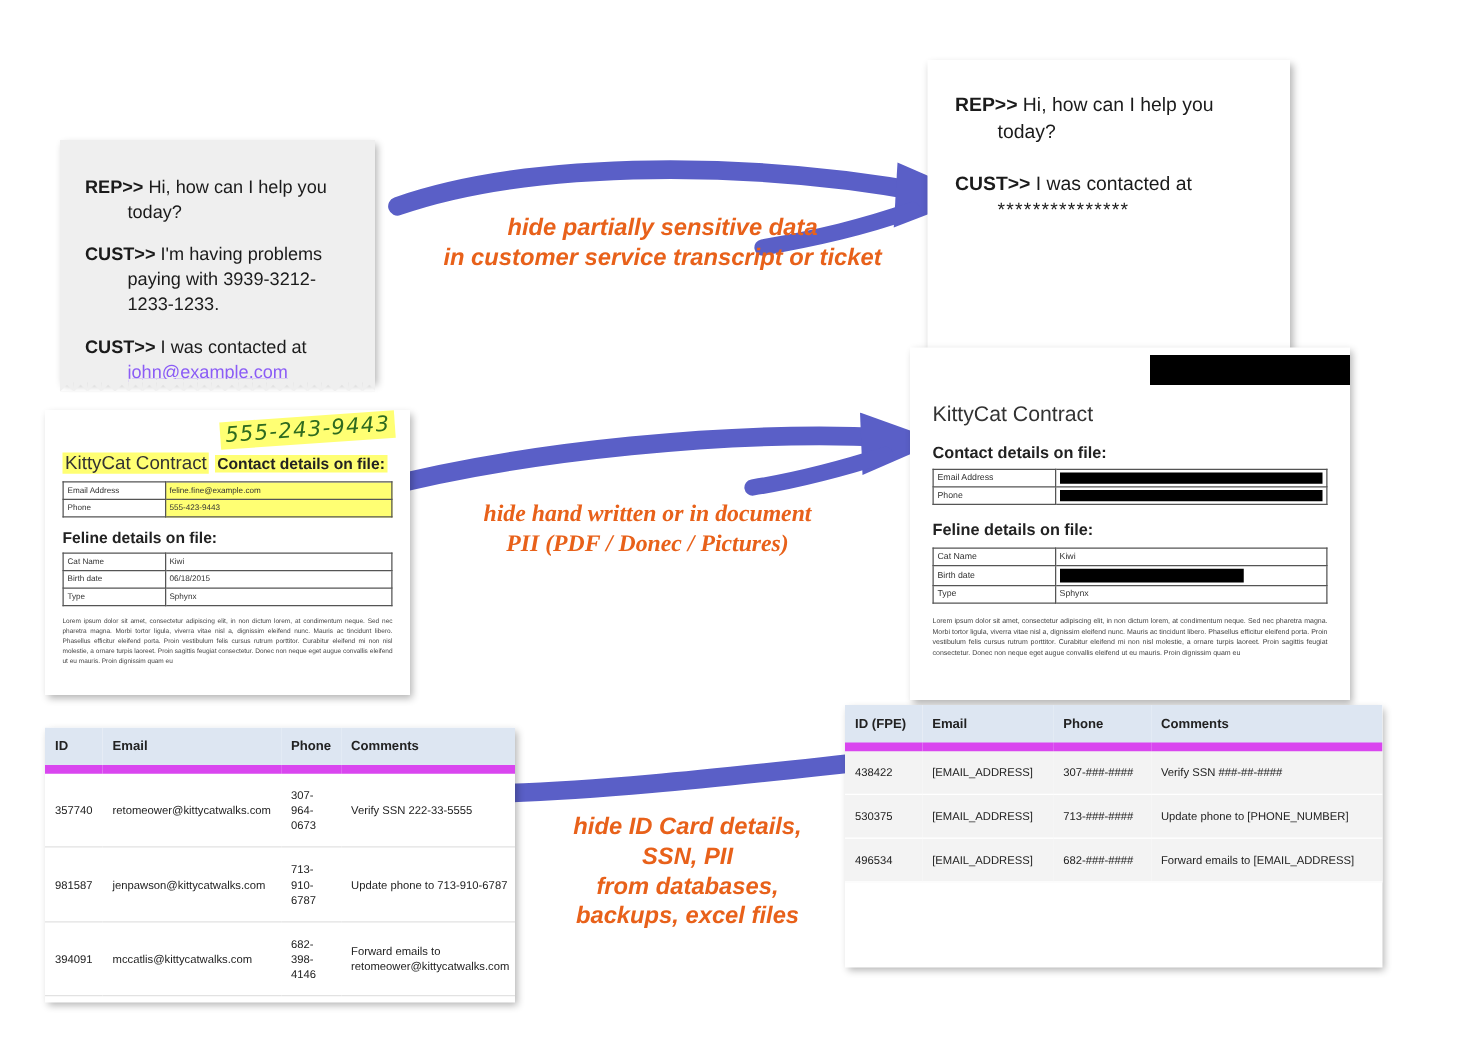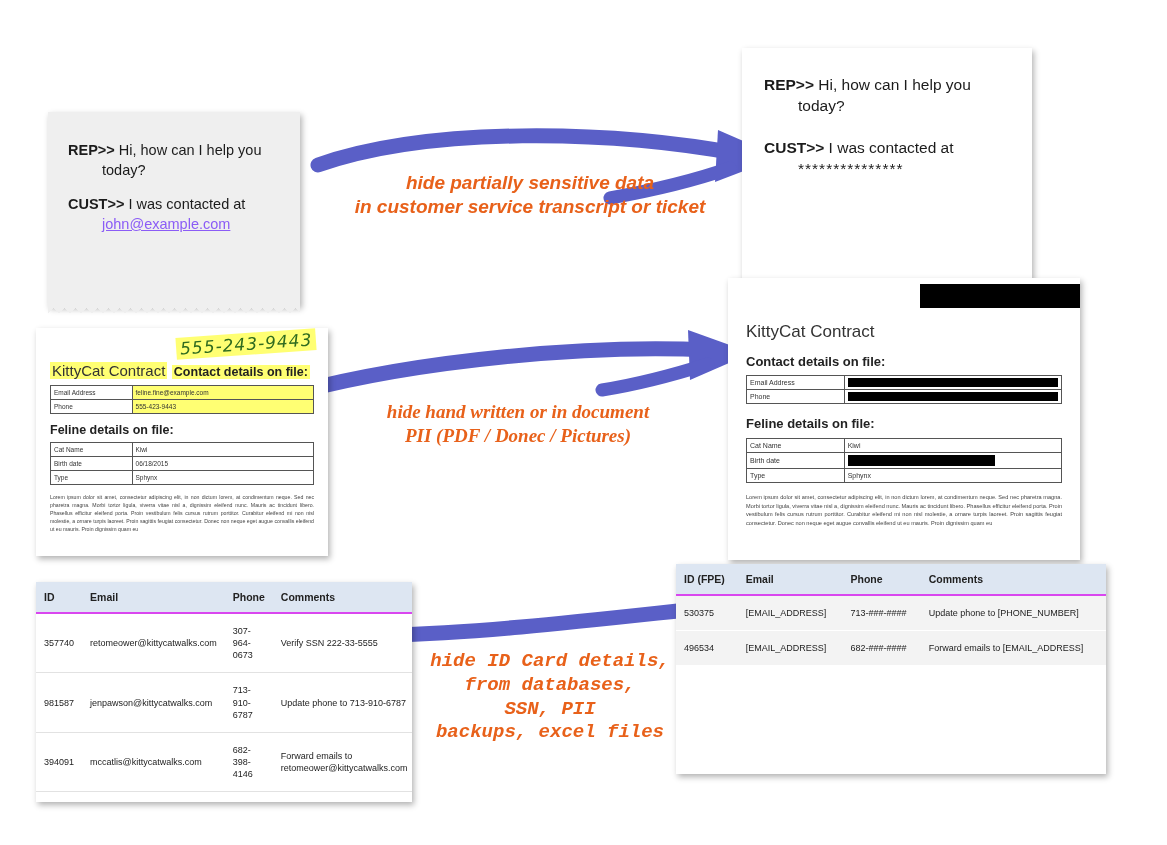--- a/index.html
+++ b/index.html
@@ -65,21 +65,21 @@
     color:#2f6b1f;font-size:17px;font-style:italic;
     letter-spacing:1px;transform:rotate(-4deg);
   }
   .hw-hl{background:#ffff73;padding:1px 4px;}
   .bigredact{background:#000;position:absolute;}
 
   
   .dtable{border-collapse:collapse;width:100%;font-size:9px;color:#222;background:#fff;}
   .dtable th{
     background:#dde6f2;text-align:left;font-weight:bold;font-size:10.5px;
-    padding:9px 8px;border-bottom:2px solid #d946ef;white-space:nowrap;
+    padding:9px 8px;border-bottom:7px solid #d946ef;white-space:nowrap;
   }
   .dtable td{
     padding:11px 8px;border-bottom:1px solid #e2e2e2;vertical-align:middle;line-height:1.35;
   }
   .dtable.right th{background:#dde6f2;}
   .dtable.right td{background:#f3f3f3;}
   .dtable.right tr td{border-bottom:1px solid #ffffff;}
 
   
   .caption{
@@ -112,20 +112,23 @@
 
   <svg class="arrow" style="left:380px;top:580px;width:520px;height:95px;" viewBox="0 0 520 95">
     <path d="M8,55 C150,52 330,24 440,18" stroke="#5a5fc7" stroke-width="15" fill="none" stroke-linecap="round"></path>
     <path d="M418,0 L485,22 L420,48 Z" fill="#5a5fc7"></path>
     <path d="M440,32 C420,44 400,58 380,72" stroke="#5a5fc7" stroke-width="13" fill="none" stroke-linecap="round"></path>
   </svg>
 
   <div class="card transcript" style="left:48px;top:112px;width:252px;height:194px;padding:28px 20px 0 20px;box-sizing:border-box;">
     <p class="tline">
       <b>REP&gt;&gt;</b><span> Hi, how can I help you today?</span>
+    </p>
+    <p class="tline">
+      <b>CUST&gt;&gt;</b><span> I'm having problems paying with 3939-3212-1233-1233.</span>
     </p>
     <p class="tline">
       <b>CUST&gt;&gt;</b><span> I was contacted at </span><a class="tlink" href="#">john@example.com</a>
     </p>
     <div class="torn"></div>
   </div>
 
   <div class="card transcript right" style="left:742px;top:48px;width:290px;height:232px;padding:26px 22px 0 22px;box-sizing:border-box;">
     <p class="tline">
       <b>REP&gt;&gt;</b><span> Hi, how can I help you today?</span>
@@ -263,35 +266,41 @@
       <thead>
         <tr>
           <th>ID (FPE)</th>
           <th>Email</th>
           <th>Phone</th>
           <th>Comments</th>
         </tr>
       </thead>
       <tbody>
         <tr>
+          <td>438422</td>
+          <td>[EMAIL_ADDRESS]</td>
+          <td>307-###-####</td>
+          <td>Verify SSN ###-##-####</td>
+        </tr>
+        <tr>
           <td>530375</td>
           <td>[EMAIL_ADDRESS]</td>
           <td>713-###-####</td>
           <td>Update phone to [PHONE_NUMBER]</td>
         </tr>
         <tr>
           <td>496534</td>
           <td>[EMAIL_ADDRESS]</td>
           <td>682-###-####</td>
           <td>Forward emails to [EMAIL_ADDRESS]</td>
         </tr>
       </tbody>
     </table>
   </div>
 
-  <div class="caption" style="left:420px;top:650px;width:260px;font-family:Liberation Mono, monospace;">
+  <div class="caption" style="left:420px;top:650px;width:260px;">
     <div>hide ID Card details,</div>
+    <div>SSN, PII</div>
     <div>from databases,</div>
-    <div>SSN, PII</div>
     <div>backups, excel files</div>
   </div>
 
 </div>
 
 </body></html>

